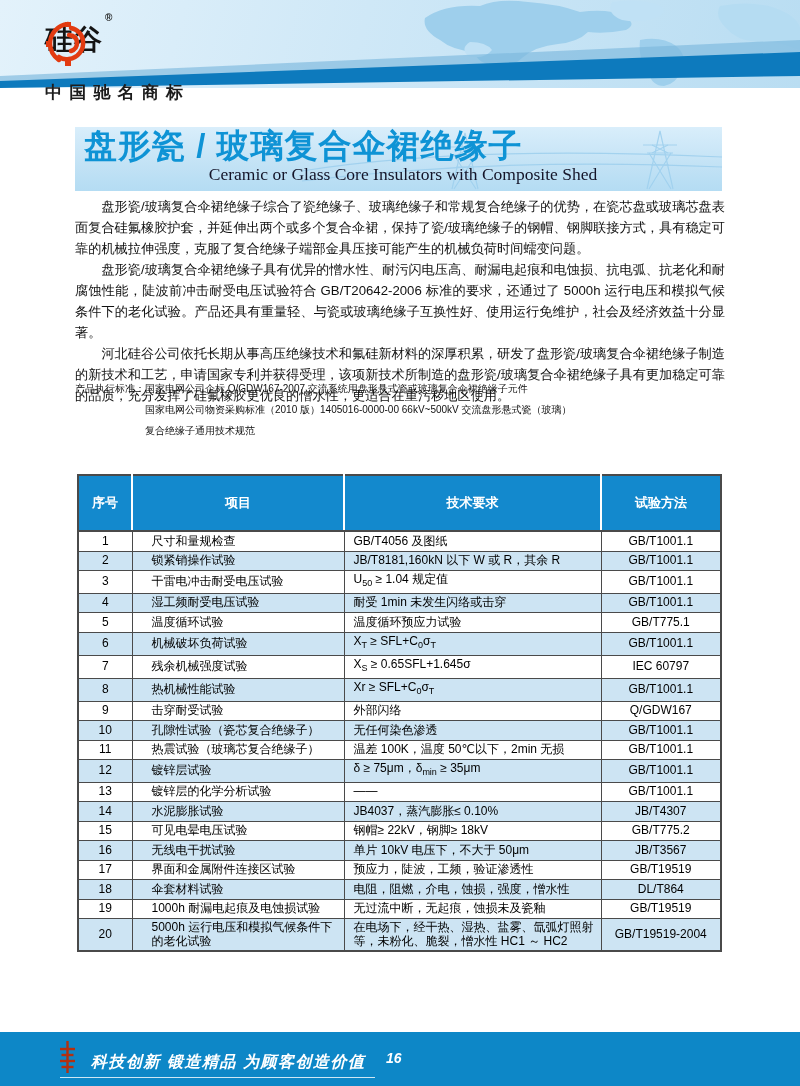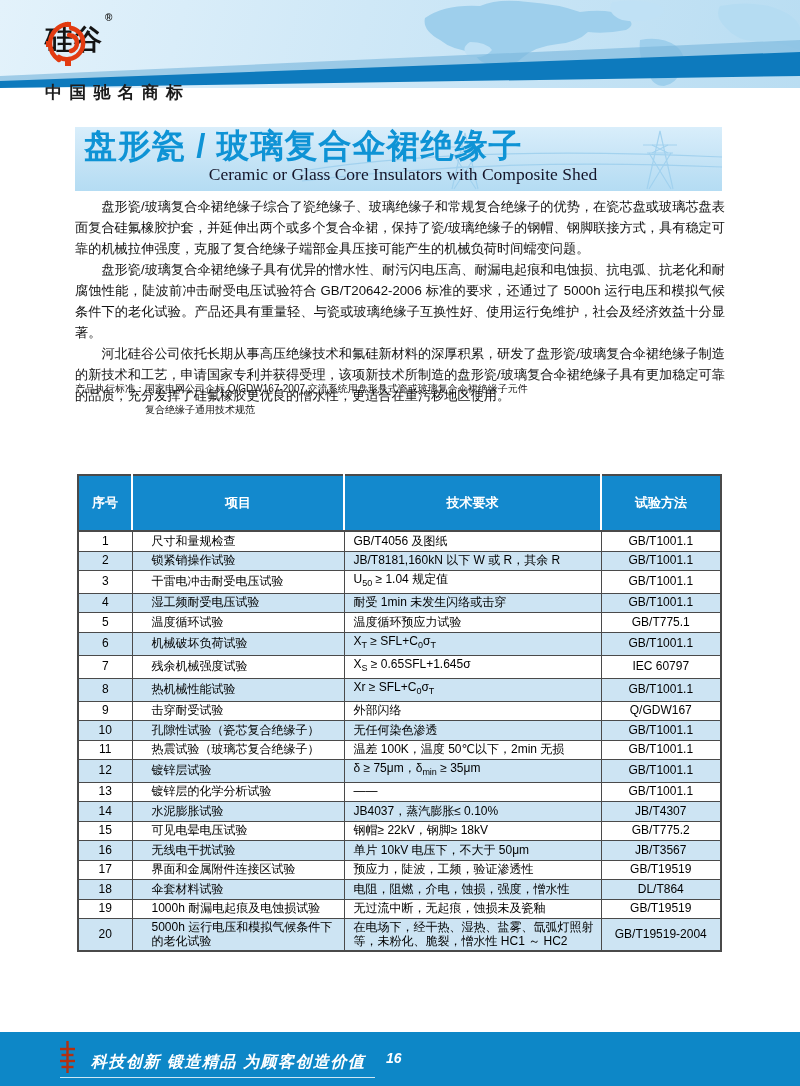--- a/index.html
+++ b/index.html
@@ -124,20 +124,21 @@
   <div class="intro">
     <p>盘形瓷/玻璃复合伞裙绝缘子综合了瓷绝缘子、玻璃绝缘子和常规复合绝缘子的优势，在瓷芯盘或玻璃芯盘表面复合硅氟橡胶护套，并延伸出两个或多个复合伞裙，保持了瓷/玻璃绝缘子的钢帽、钢脚联接方式，具有稳定可靠的机械拉伸强度，克服了复合绝缘子端部金具压接可能产生的机械负荷时间蠕变问题。</p>
     <p>盘形瓷/玻璃复合伞裙绝缘子具有优异的憎水性、耐污闪电压高、耐漏电起痕和电蚀损、抗电弧、抗老化和耐腐蚀性能，陡波前冲击耐受电压试验符合 GB/T20642-2006 标准的要求，还通过了 5000h 运行电压和模拟气候条件下的老化试验。产品还具有重量轻、与瓷或玻璃绝缘子互换性好、使用运行免维护，社会及经济效益十分显著。</p>
     <p>河北硅谷公司依托长期从事高压绝缘技术和氟硅新材料的深厚积累，研发了盘形瓷/玻璃复合伞裙绝缘子制造的新技术和工艺，申请国家专利并获得受理，该项新技术所制造的盘形瓷/玻璃复合伞裙绝缘子具有更加稳定可靠的品质，充分发挥了硅氟橡胶更优良的憎水性，更适合在重污秽地区使用。</p>
   </div>
 
   <div class="standards">
     <span class="std-label">产品执行标准：</span>
     <div class="std-lines">
       <div>国家电网公司企标 Q/GDW167-2007 交流系统用盘形悬式瓷或玻璃复合伞裙绝缘子元件</div>
+      <div>国家电网公司物资采购标准（2010 版）1405016-0000-00 66kV~500kV 交流盘形悬式瓷（玻璃）</div>
       <div>复合绝缘子通用技术规范</div>
     </div>
   </div>
 
   <table class="spec-table">
     <colgroup>
       <col style="width:54px">
         <col style="width:212px">
         <col style="width:257px">
         <col style="width:120px">

